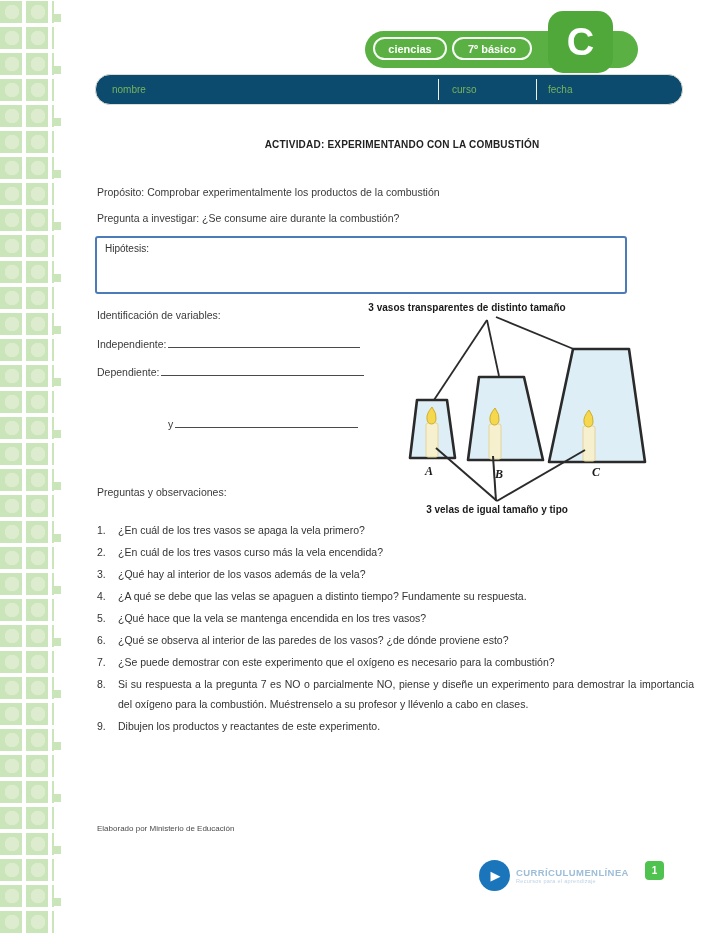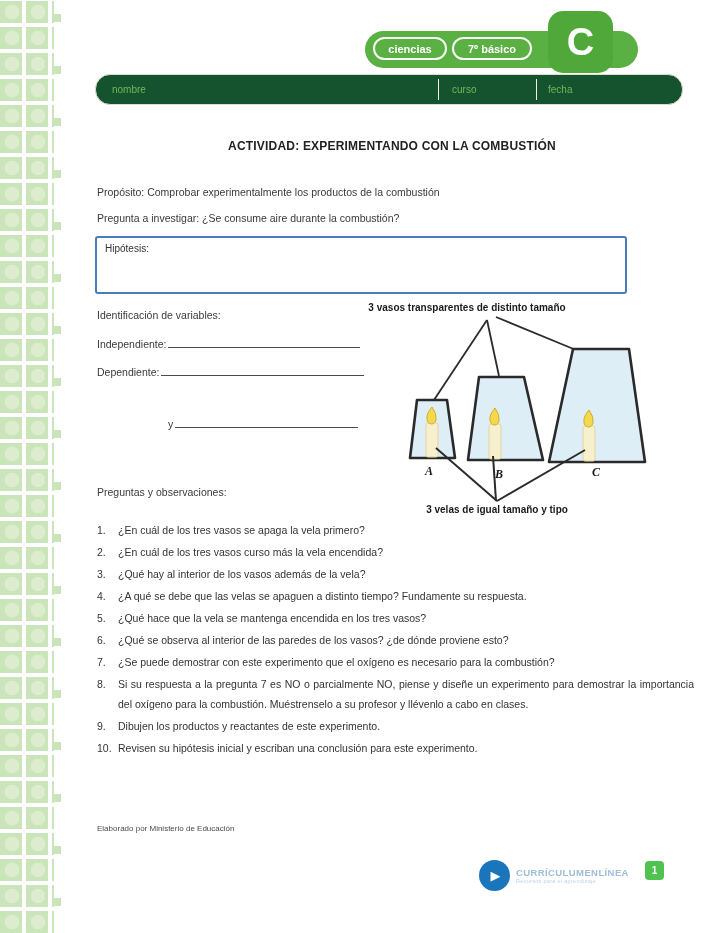--- a/index.html
+++ b/index.html
@@ -34,32 +34,32 @@
   .mini-subject{left:8px;width:74px;}
   .mini-grade{left:87px;width:80px;}
   .badge-c{
     position:absolute;left:548px;top:11px;width:65px;height:62px;border-radius:15px;
     background:#50a83b;z-index:2;display:flex;align-items:center;justify-content:center;
     color:#fff;font-size:38px;font-weight:bold;
   }
   
   .header-bar{
     position:absolute;left:95px;top:74px;width:588px;height:31px;box-sizing:border-box;
-    border:1px solid #ddddd2;border-radius:15px;background:#14532d;
+    border:1px solid #ddddd2;border-radius:15px;background:#0c4a6e;
   }
   .header-bar .fld{position:absolute;top:9px;font-size:10px;color:#76b55b;}
   .fld-nombre{left:16px;}
   .fld-curso{left:356px;}
   .fld-fecha{left:452px;}
   .hdr-div{position:absolute;top:4px;bottom:4px;width:1px;background:#efefe7;}
   .hdr-div1{left:342px;} .hdr-div2{left:440px;}
 
   .doc-title{
-    position:absolute;left:97px;top:139px;width:590px;text-align:center;
-    font-size:12px;font-weight:bold;color:#222;letter-spacing:.2px;
+    position:absolute;left:107px;top:139px;width:590px;text-align:center;
+    font-size:10px;font-weight:bold;color:#222;letter-spacing:.2px;
   }
   .body-line{position:absolute;left:97px;font-size:10.5px;color:#3a3a3a;}
   .line-proposito{top:186px;}
   .line-pregunta{top:212px;}
 
   .hyp-box{
     position:absolute;left:95px;top:236px;width:532px;height:58px;box-sizing:border-box;
     border:2px solid #4b7bb8;border-radius:3px;background:#fff;
   }
   .hyp-box .lbl{position:absolute;left:8px;top:5px;font-size:10px;color:#333;}
@@ -207,24 +207,20 @@
         <span class="qtext">¿Se puede demostrar con este experimento que el oxígeno es necesario para la combustión?</span>
       </li>
     <li class="justify">
         <span class="qnum">8.</span>
         <span class="qtext">Si su respuesta a la pregunta 7 es NO o parcialmente NO, piense y diseñe un experimento para demostrar la importancia del oxígeno para la combustión. Muéstrenselo a su profesor y llévenlo a cabo en clases.</span>
       </li>
     <li>
         <span class="qnum">9.</span>
         <span class="qtext">Dibujen los productos y reactantes de este experimento.</span>
       </li>
-    <li>
-        <span class="qnum">10.</span>
-        <span class="qtext">Revisen su hipótesis inicial y escriban una conclusión para este experimento.</span>
-      </li>
   </ol>
 
   <div class="credit">Elaborado por Ministerio de Educación</div>
 
   <div class="logo">
     <div class="logo-circle">
         <span>▶</span>
       </div>
     <div class="logo-textblock">
       <div class="logo-name">CURRÍCULUMENLÍNEA</div>

